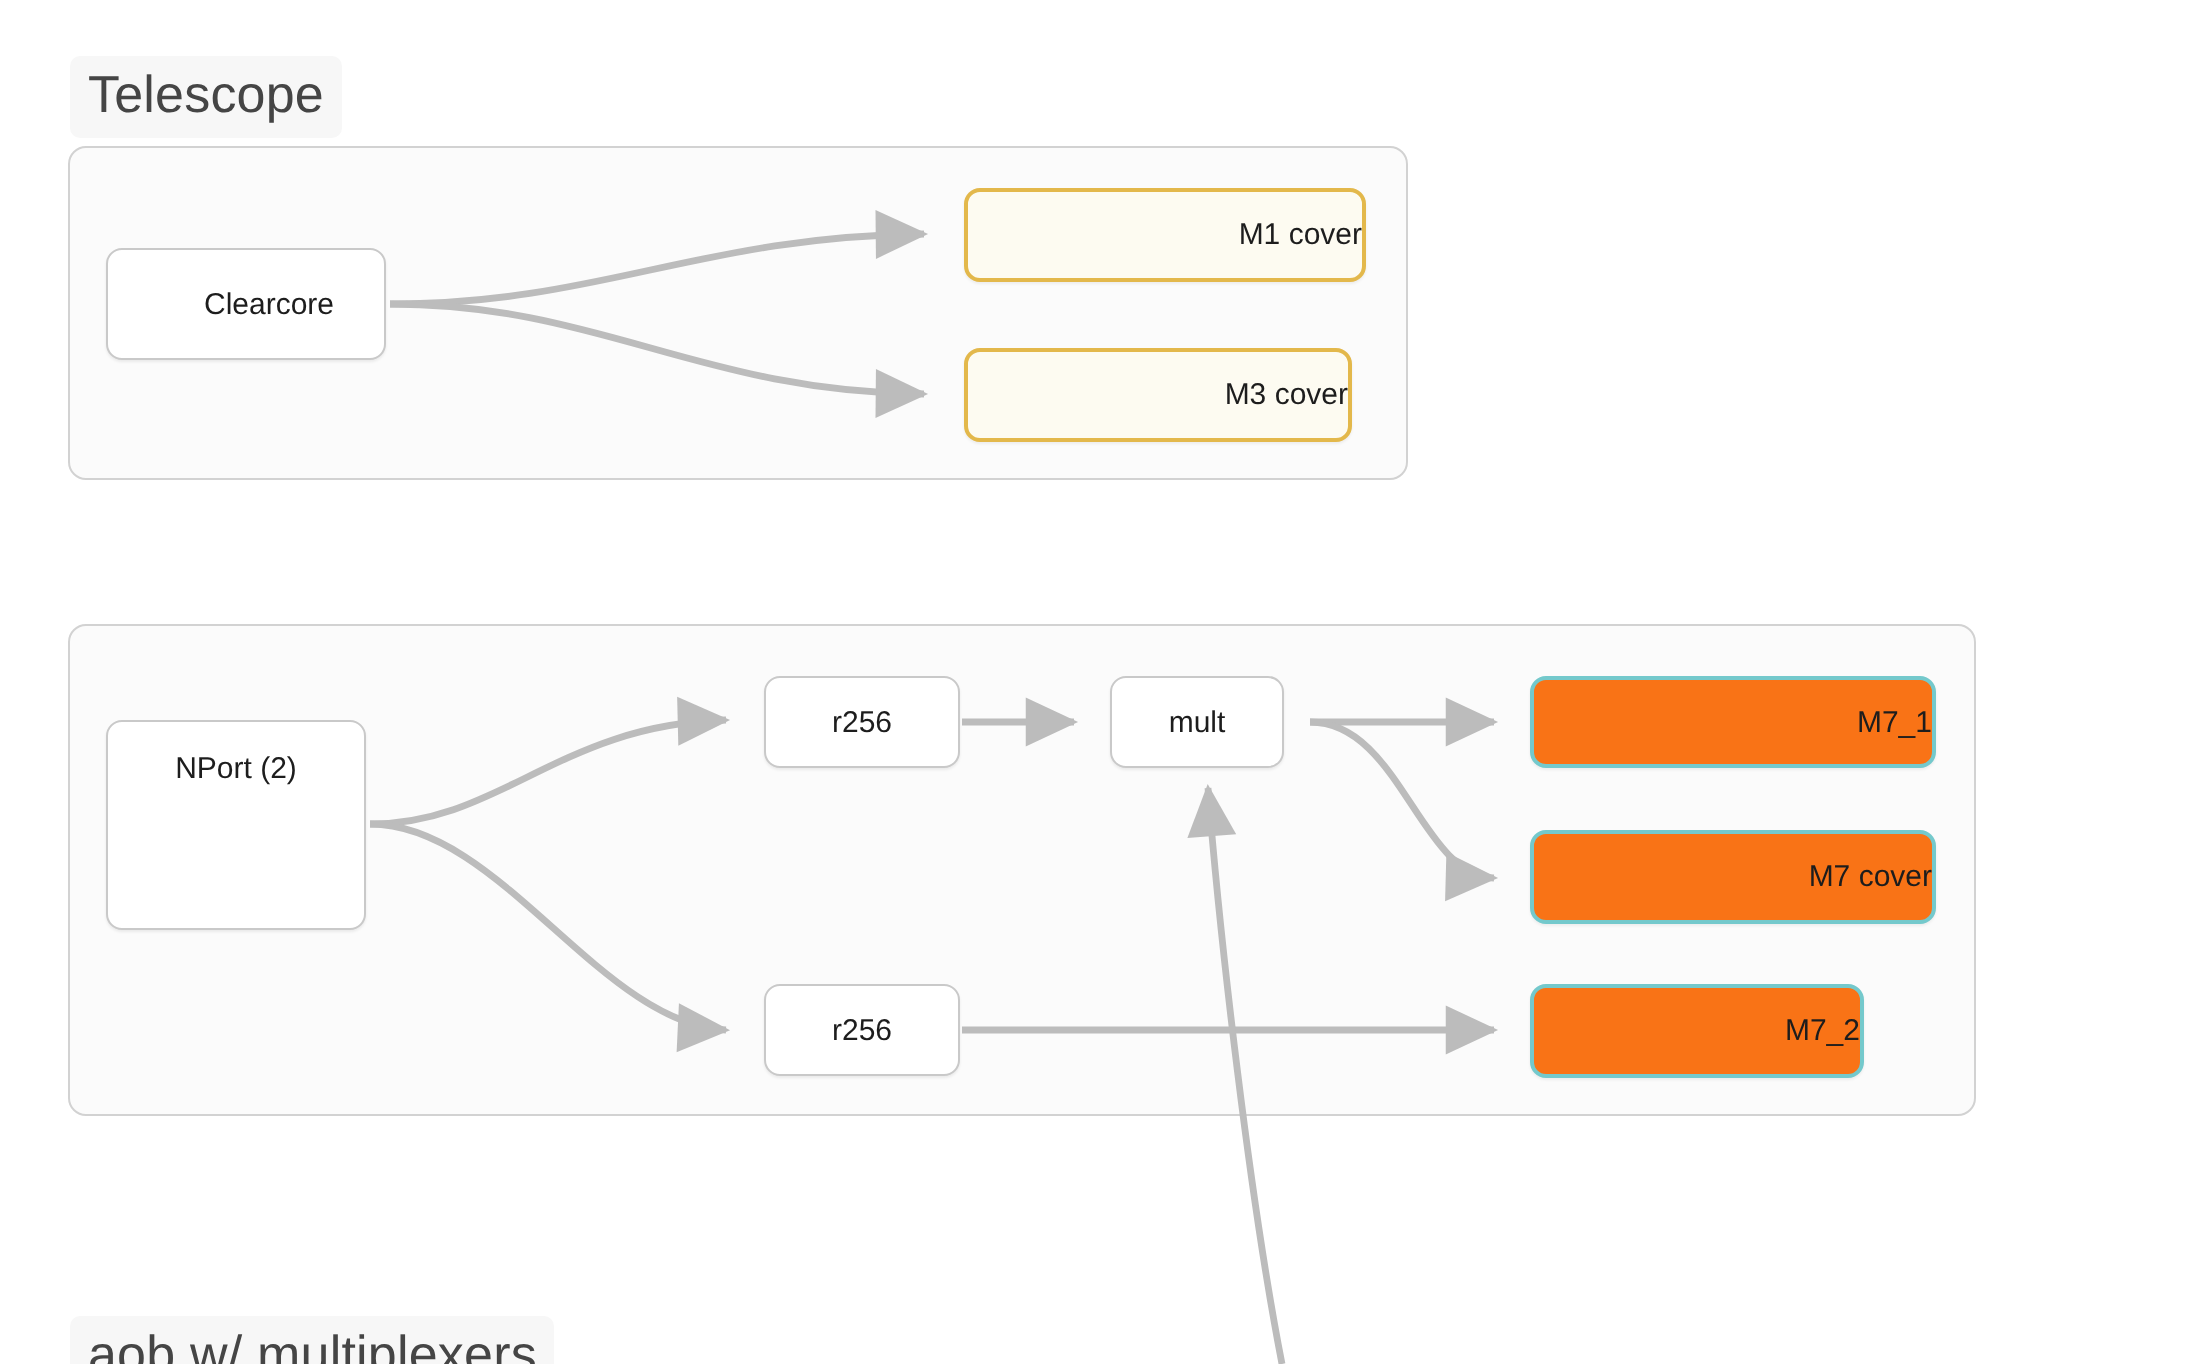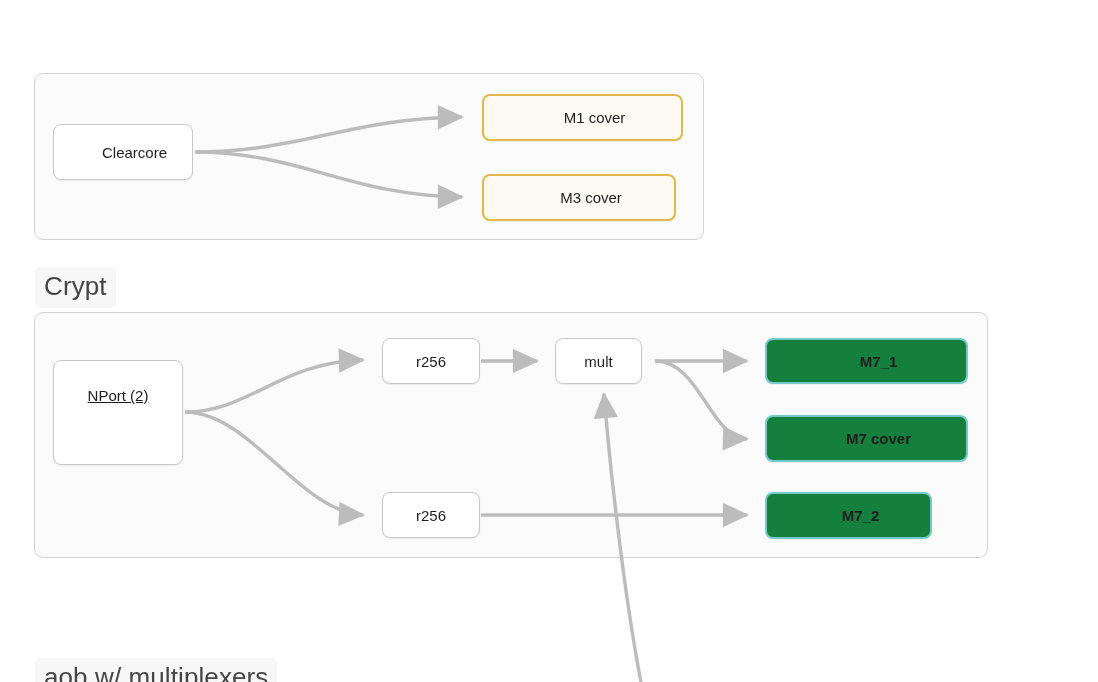--- a/index.html
+++ b/index.html
@@ -57,38 +57,37 @@
     position: absolute;
     box-sizing: border-box;
     border-radius: 8px;
     display: flex;
     align-items: center;
     font-size: 15px;
     color: #1d1d1d;
     white-space: nowrap;
   }
   .node.center-label { justify-content: center; }
-  .node.left-label   { justify-content: center; padding-left: 24px; }
-  .node.top-label    { align-items: flex-start; justify-content: center; padding-top: 26px; text-decoration: underline; }
+  .node.left-label   { justify-content: flex-end; padding-left: 24px; }
+  .node.top-label    { align-items: flex-start; justify-content: center; padding-top: 15px; }
 
   .node.plain {
     background: #ffffff;
     border: 1.4px solid #c9c9c9;
     box-shadow: 0 1px 1.5px rgba(0,0,0,0.07);
   }
   .node.amber {
     background: #fdfbf1;
     border: 2.2px solid #e3b84b;
     box-shadow: 0 1px 1.5px rgba(0,0,0,0.06);
   }
   .node.teal {
-    background: #15803d;
+    background: #f97316;
     border: 2.2px solid #74c9cc;
     box-shadow: 0 1px 1.5px rgba(0,0,0,0.06);
-    font-weight: bold;
   }
 </style>
 </head>
 <body>
 
 <div id="canvas">
 
   <div class="cluster-box" id="box-telescope" style="left: 34px; top: 73px; width: 670px; height: 167px;"></div>
   <div class="cluster-box" id="box-crypt" style="left: 34px; top: 312px; width: 954px; height: 246px;"></div>
 
@@ -104,21 +103,21 @@
         <path d="M 185,412 C 250,412 280,362 363,360" fill="none" stroke="#bcbcbc" stroke-width="3.4" stroke-linecap="butt" marker-end="url(#arrowhead)"></path>
         <path d="M 185,412 C 250,412 300,512 363,515" fill="none" stroke="#bcbcbc" stroke-width="3.4" stroke-linecap="butt" marker-end="url(#arrowhead)"></path>
         <path d="M 481,361 L 537,361" fill="none" stroke="#bcbcbc" stroke-width="3.4" stroke-linecap="butt" marker-end="url(#arrowhead)"></path>
         <path d="M 655,361 L 747,361" fill="none" stroke="#bcbcbc" stroke-width="3.4" stroke-linecap="butt" marker-end="url(#arrowhead)"></path>
         <path d="M 655,361 C 700,361 710,438 747,439" fill="none" stroke="#bcbcbc" stroke-width="3.4" stroke-linecap="butt" marker-end="url(#arrowhead)"></path>
         <path d="M 481,515 L 747,515" fill="none" stroke="#bcbcbc" stroke-width="3.4" stroke-linecap="butt" marker-end="url(#arrowhead)"></path>
         <path d="M 641,682 C 625,600 610,470 604,394" fill="none" stroke="#bcbcbc" stroke-width="3.4" stroke-linecap="butt" marker-end="url(#arrowhead)"></path>
       </g>
   </svg>
 
-  <div class="cluster-title" id="title-crypt" style="left: 35px; top: 267px;">Crypt</div>
+  <div class="cluster-title" id="title-telescope" style="left: 35px; top: 28px;">Telescope</div>
   <div class="cluster-title" id="title-aob" style="left: 35px; top: 658px;">aob w/ multiplexers</div>
 
   <div id="nodes-layer">
       <div class="node plain center-label" style="left: 53px; top: 124px; width: 140px; height: 56px; padding-left: 23px;">
         <span>Clearcore</span>
       </div>
       <div class="node amber left-label" style="left: 482px; top: 94px; width: 201px; height: 47px;">
         <span>M1 cover</span>
       </div>
       <div class="node amber left-label" style="left: 482px; top: 174px; width: 194px; height: 47px;">

